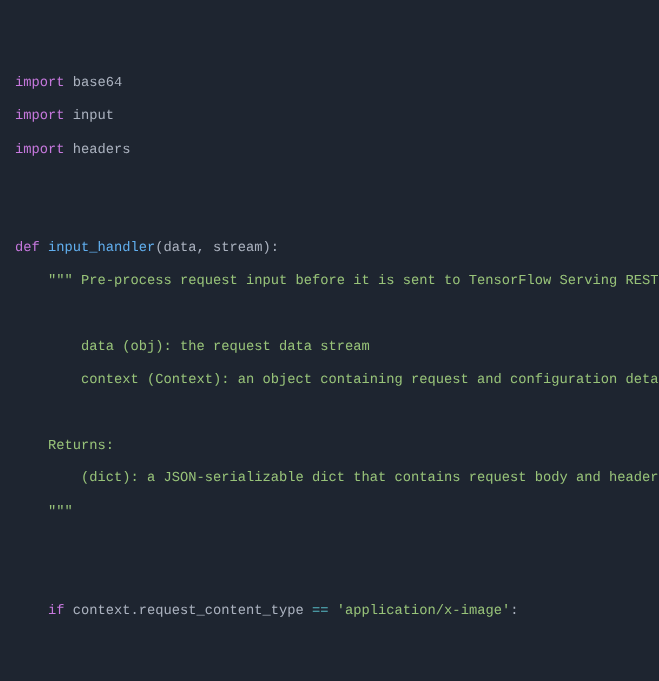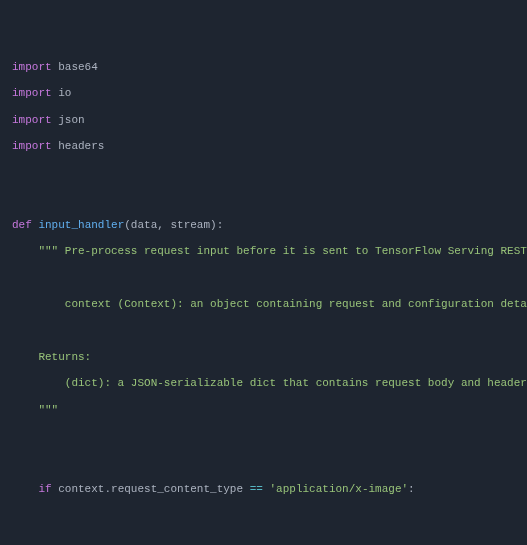--- a/index.html
+++ b/index.html
@@ -21,28 +21,28 @@
   .id { color: #abb2bf; }
   .line { display: block; }
   pre { font-family: inherit; }
 </style>
 </head>
 <body>
 
 
 
 <pre><span class="line"><span class="kw">import</span> <span class="id">base64</span></span>
-<span class="line"><span class="kw">import</span> <span class="id">io</span></span>
-<span class="line"><span class="kw">import</span> <span class="id">json</span></span>
+<span class="line"><span class="kw">import</span> <span class="id">input</span></span>
 <span class="line"><span class="kw">import</span> <span class="id">headers</span></span>
 <span class="line"> </span>
 <span class="line"> </span>
 <span class="line"><span class="kw">def</span> <span class="def">input_handler</span><span class="id">(data, stream):</span></span>
 <span class="line">    <span class="doc">""" Pre-process request input before it is sent to TensorFlow Serving REST API</span></span>
 <span class="line"> </span>
+<span class="line">        <span class="doc">data (obj): the request data stream</span></span>
 <span class="line">        <span class="doc">context (Context): an object containing request and configuration details</span></span>
 <span class="line"> </span>
 <span class="line">    <span class="doc">Returns:</span></span>
 <span class="line">        <span class="doc">(dict): a JSON-serializable dict that contains request body and headers</span></span>
 <span class="line">    <span class="doc">"""</span></span>
 <span class="line"> </span>
 <span class="line"> </span>
 <span class="line">    <span class="kw">if</span> <span class="id">context.request_content_type</span> <span class="op">==</span> <span class="str">'application/x-image'</span>:</span>
 
 

